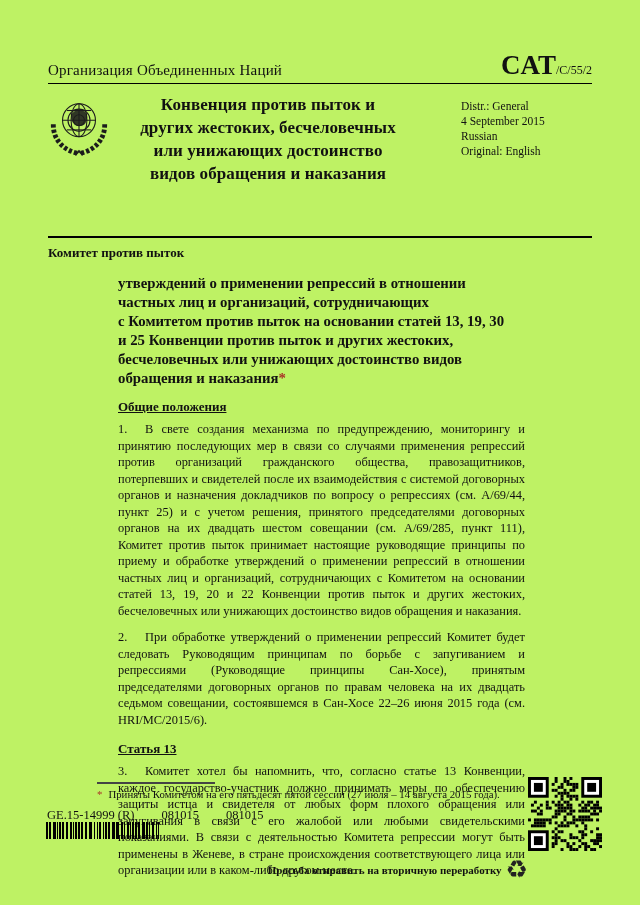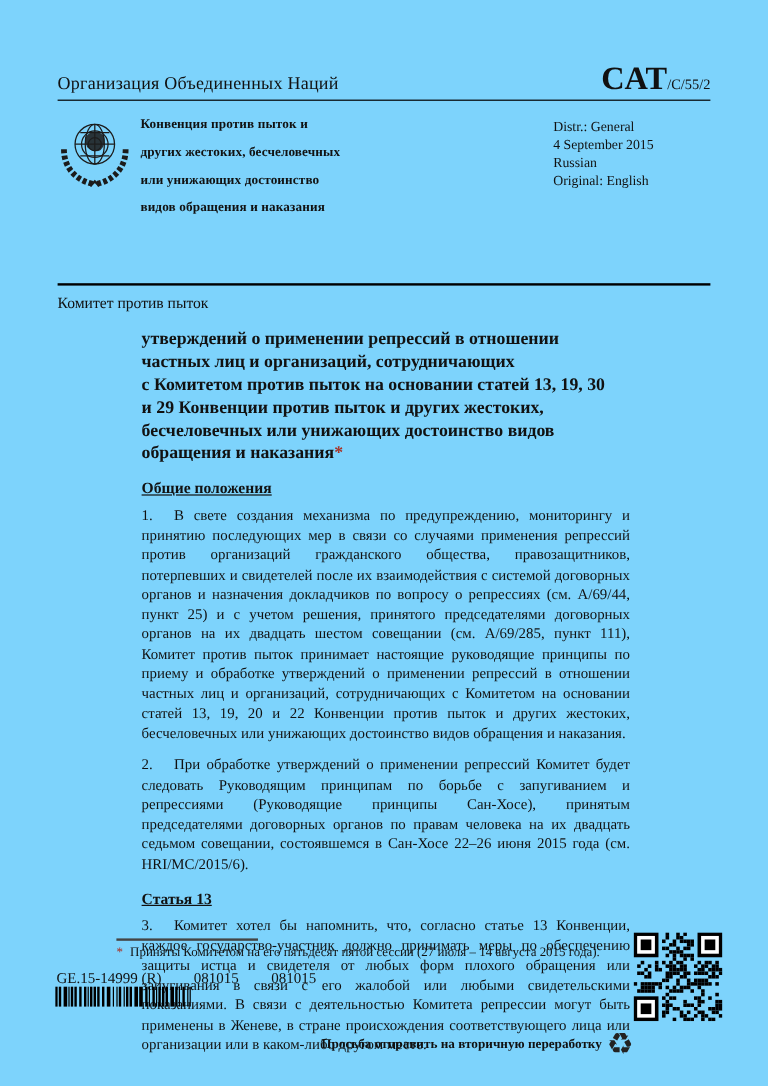--- a/index.html
+++ b/index.html
@@ -1,46 +1,46 @@
 <!DOCTYPE html>
 <html><head>
 <meta charset="utf-8">
 <style>
   html,body{margin:0;padding:0;background:#e9e9e9;}
   .page{
     position:relative;
     width:640px;height:905px;
     margin:0 auto;
-    background:#7dd3fc;
+    background:#bef264;
     color:#111;
     font-family:"Liberation Serif", serif;
     overflow:hidden;
     box-shadow:0 0 4px rgba(0,0,0,.25);
   }
   .inner{padding:52px 48px 0 48px;}
   
   .header-row{
     display:flex;justify-content:space-between;align-items:flex-end;
     border-bottom:1.6px solid #000;padding-bottom:4px;
   }
   .org-name{font-size:15px;letter-spacing:.2px;}
   .doc-symbol{line-height:1;white-space:nowrap;}
   .doc-symbol .big{font-size:27px;font-weight:700;}
   .doc-symbol .small{font-size:12px;}
   
   .masthead{display:flex;margin-top:9px;}
   .emblem{flex:0 0 62px;height:62px;margin-top:2px;}
   .mast-title{
     width:302px;margin-left:7px;
-    font-size:11px;font-weight:700;line-height:23px;letter-spacing:.1px;
+    font-size:17px;font-weight:700;line-height:23px;letter-spacing:.1px;text-align:center;
   }
   .distr-block{margin-left:42px;margin-top:6px;font-size:11.5px;line-height:15px;}
   
   .thick-rule{height:2px;background:#000;margin-top:51px;}
-  .committee{margin-top:7px;font-size:13px;font-weight:400;}
+  .committee{margin-top:7px;font-size:13px;font-weight:700;}
   .indent{margin-left:70px;width:407px;}
   .doc-title{margin-top:13px;font-size:14.8px;font-weight:700;line-height:19px;}
   .doc-title div{white-space:nowrap;}
   .red{color:#a93226;}
   .sec-head{margin-top:11px;font-size:13px;font-weight:700;text-decoration:underline;}
   
   .para{
     margin-top:6px;font-size:12.4px;line-height:16.5px;
     text-align:justify;
   }
@@ -116,21 +116,21 @@
 
     <div class="thick-rule"></div>
 
     <div class="committee">Комитет против пыток</div>
 
     <div class="indent">
       <div class="doc-title">
         <div>утверждений о применении репрессий в отношении</div>
         <div>частных лиц и организаций, сотрудничающих</div>
         <div>с Комитетом против пыток на основании статей 13, 19, 30</div>
-        <div>и 29 Конвенции против пыток и других жестоких,</div>
+        <div>и 25 Конвенции против пыток и других жестоких,</div>
         <div>бесчеловечных или унижающих достоинство видов</div>
         <div><span>обращения и наказания</span><span class="red">*</span></div>
       </div>
 
       <div class="sec-head">Общие положения</div>
 
       <div class="para"><span class="pnum">1.</span><span>В свете создания механизма по предупреждению, мониторингу и принятию последующих мер в связи со случаями применения репрессий против организаций гражданского общества, правозащитников, потерпевших и свидетелей после их взаимодействия с системой договорных органов и назначения докладчиков по вопросу о репрессиях (см. A/69/44, пункт 25) и с учетом решения, принятого председателями договорных органов на их двадцать шестом совещании (см. A/69/285, пункт 111), Комитет против пыток принимает настоящие руководящие принципы по приему и обработке утверждений о применении репрессий в отношении частных лиц и организаций, сотрудничающих с Комитетом на основании статей 13, 19, 20 и 22 Конвенции против пыток и других жестоких, бесчеловечных или унижающих достоинство видов обращения и наказания.</span></div>
 
       <div class="para" style="margin-top:10px;"><span class="pnum">2.</span><span>При обработке утверждений о применении репрессий Комитет будет следовать Руководящим принципам по борьбе с запугиванием и репрессиями (Руководящие принципы Сан-Хосе), принятым председателями договорных органов по правам человека на их двадцать седьмом совещании, состоявшемся в Сан-Хосе 22–26 июня 2015 года (см. HRI/MC/2015/6).</span></div>
 

